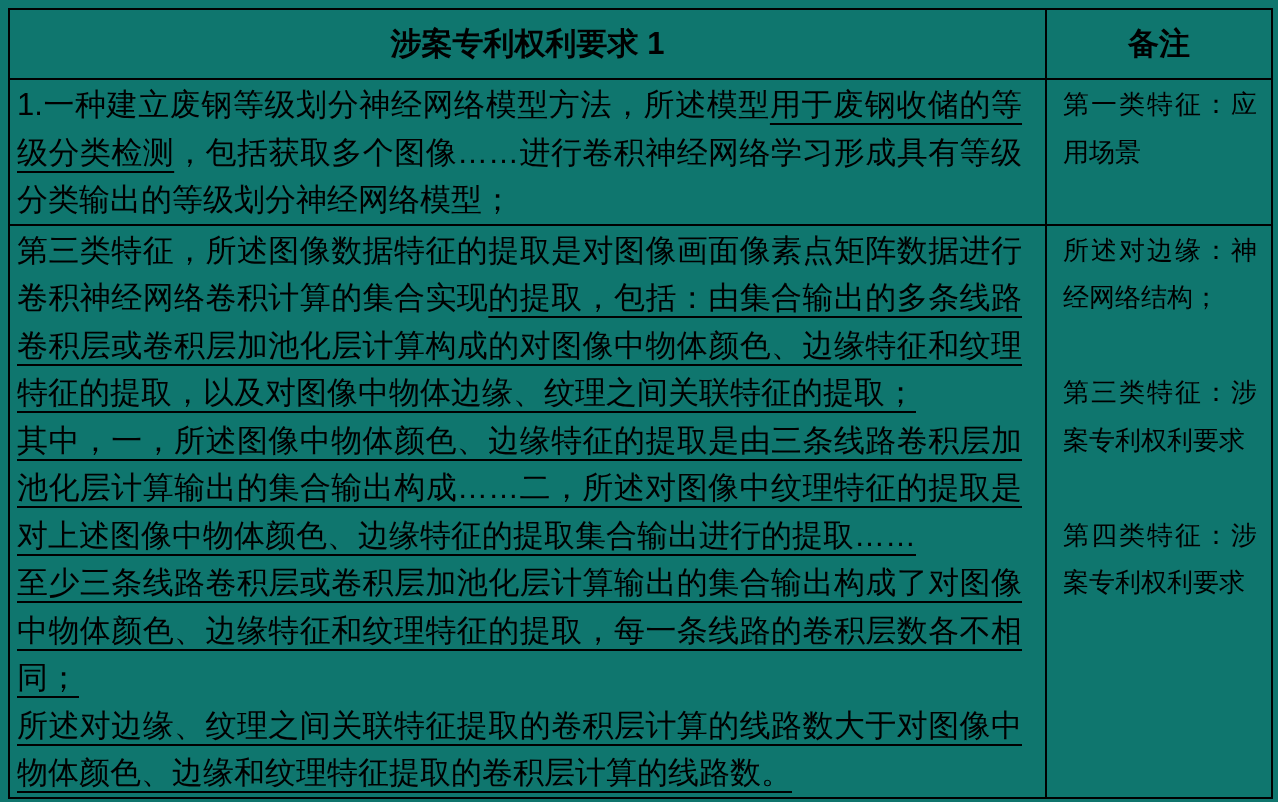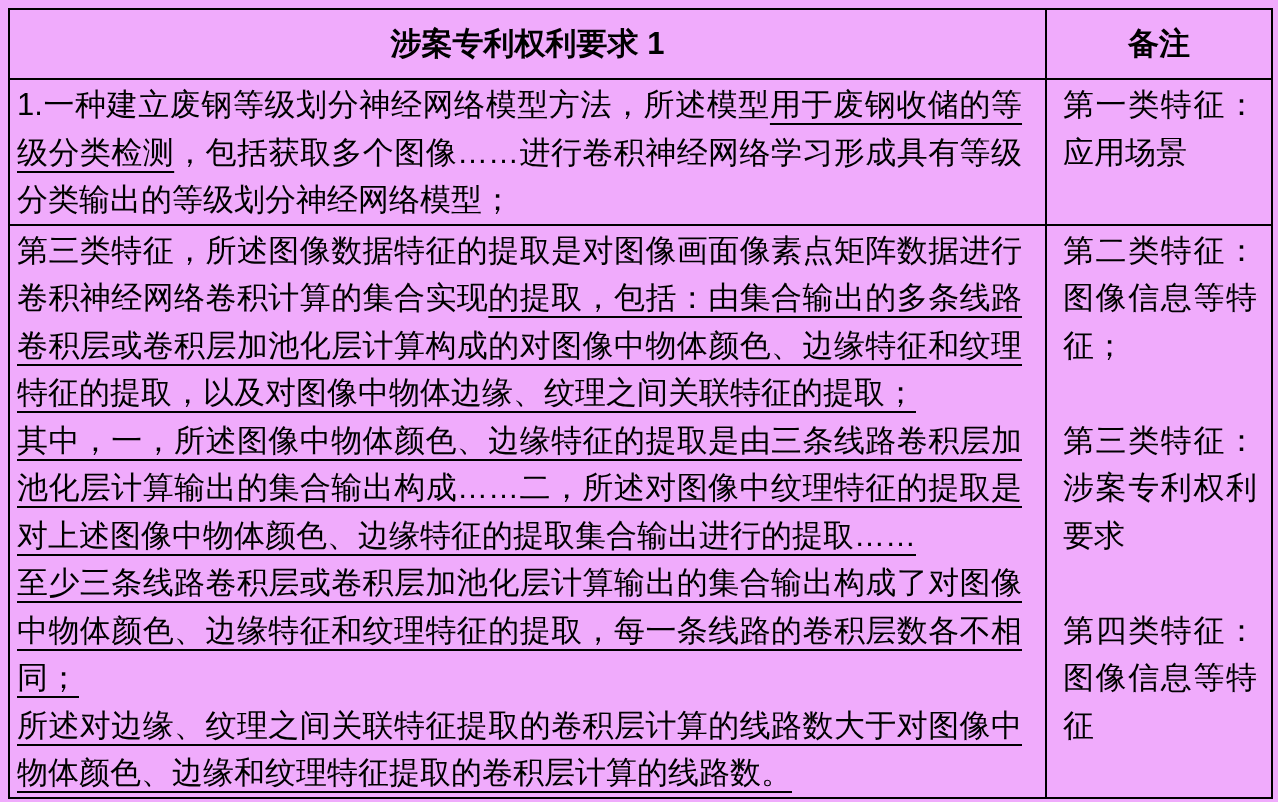--- a/index.html
+++ b/index.html
@@ -4,21 +4,21 @@
 <style>
   html, body {
     margin: 0;
     padding: 0;
     background: #ffffff;
   }
   .sheet {
     position: relative;
     width: 1278px;
     height: 802px;
-    background: #f0abfc;
+    background: #0f766e;
     font-family: "Liberation Sans", "DejaVu Sans", sans-serif;
     color: #000000;
   }
   table.claim-table {
     position: absolute;
     left: 8px;
     top: 8px;
     width: 1263px;
     height: 787px;
     border-collapse: collapse;
@@ -46,21 +46,21 @@
     padding: 1px 23px 0 7px;
     font-size: 31px;
     line-height: 47.5px;
     text-align: justify;
     line-break: strict;
     word-break: normal;
     overflow-wrap: normal;
   }
   td.remark-cell {
     padding: 1px 14px 0 16px;
-    font-size: 31px;
+    font-size: 26px;
     line-height: 47.5px;
     text-align: justify;
     line-break: strict;
     word-break: normal;
     overflow-wrap: normal;
   }
   .claim-paragraph {
     margin: 0;
   }
   .seg.underline {
@@ -101,20 +101,20 @@
           </td>
         </tr>
         <tr class="row-rest">
           <td class="claim-cell">
             <div class="claim-paragraph"><span class="seg">第三类特征，所述图像数据特征的提取是对图像画面像素点矩阵数据进行卷积神经网络卷积计算的集合实现</span><span class="seg underline">的提取，包括：由集合输出的多条线路卷积层或卷积层加池化层计算构成的对图像中物体颜色、边缘特征和纹理特征的提取，以及对图像中物体边缘、纹理之间关联特征的提取；</span></div>
             <div class="claim-paragraph"><span class="seg underline">其中，一，所述图像中物体颜色、边缘特征的提取是由三条线路卷积层加池化层计算输出的集合输出构成……二，所述对图像中纹理特征的提取是对上述图像中物体颜色、边缘特征的提取集合输出进行的提取……</span></div>
             <div class="claim-paragraph"><span class="seg underline">至少三条线路卷积层或卷积层加池化层计算输出的集合输出构成了对图像中物体颜色、边缘特征和纹理特征的提取，每一条线路的卷积层数各不相同；</span></div>
             <div class="claim-paragraph"><span class="seg underline">所述对边缘、纹理之间关联特征提取的卷积层计算的线路数大于对图像中物体颜色、边缘和纹理特征提取的卷积层计算的线路数。</span></div>
           </td>
           <td class="remark-cell">
-            <div class="remark-item">第二类特征：图像信息等特征；</div>
+            <div class="remark-item">所述对边缘：神经网络结构；</div>
             <div class="remark-item">第三类特征：涉案专利权利要求</div>
-            <div class="remark-item">第四类特征：图像信息等特征</div>
+            <div class="remark-item">第四类特征：涉案专利权利要求</div>
           </td>
         </tr>
       </tbody>
   </table>
 </div>
 
 </body></html>

